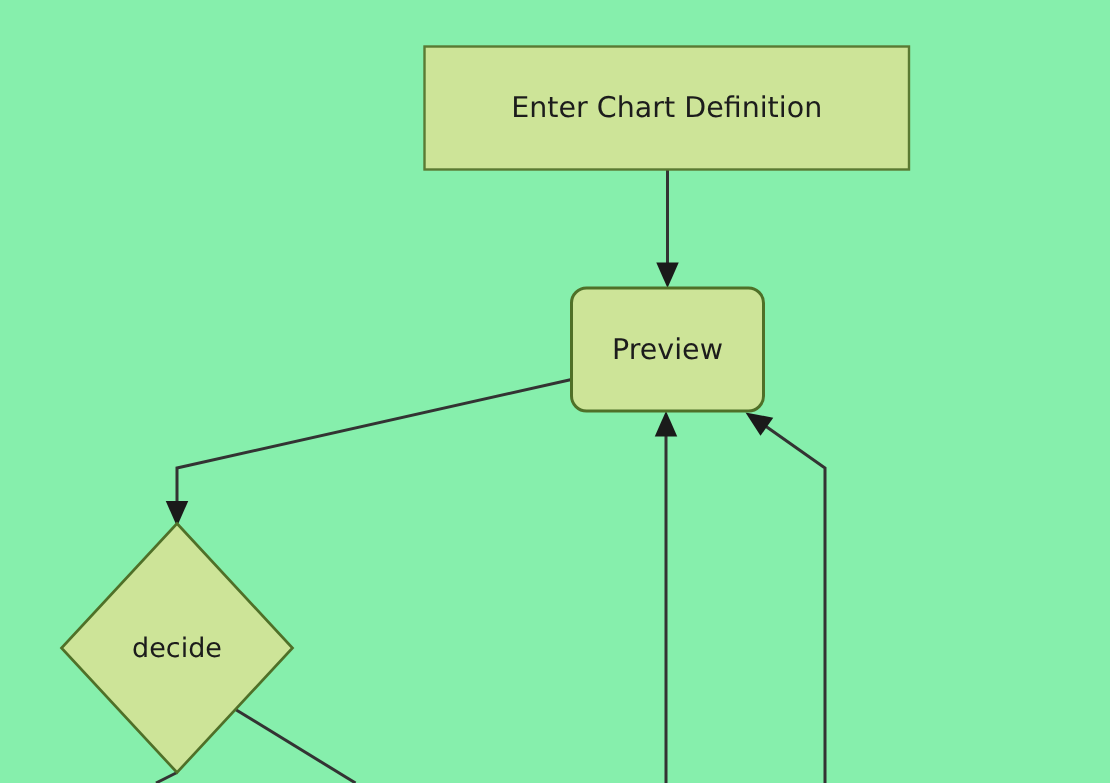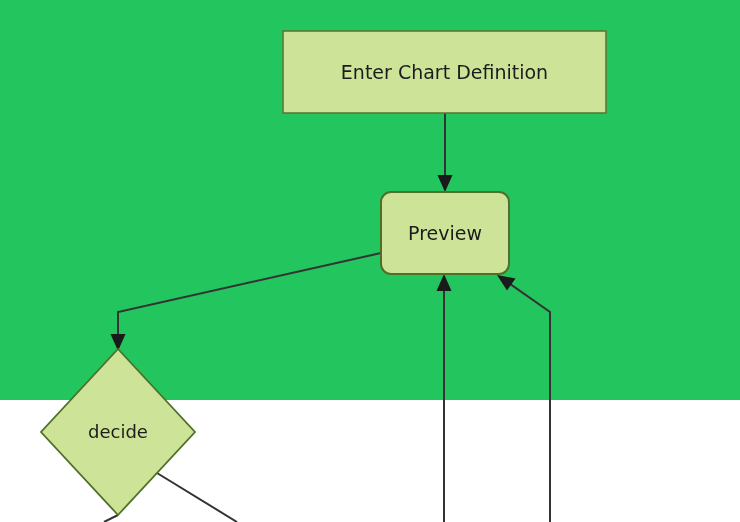--- a/index.html
+++ b/index.html
@@ -10,22 +10,22 @@
   }
   body {
     width: 740px;
     height: 522px;
     overflow: hidden;
     font-family: "DejaVu Sans", "Liberation Sans", sans-serif;
   }
   #diagram-root {
     position: relative;
     width: 740px;
-    height: 400px;
-    background: #22c55e;
+    height: 522px;
+    background: #86efac;
   }
   #flowchart-svg {
     position: absolute;
     top: 0;
     left: 0;
     width: 740px;
     height: 522px;
     display: block;
   }
   .node-shape {

